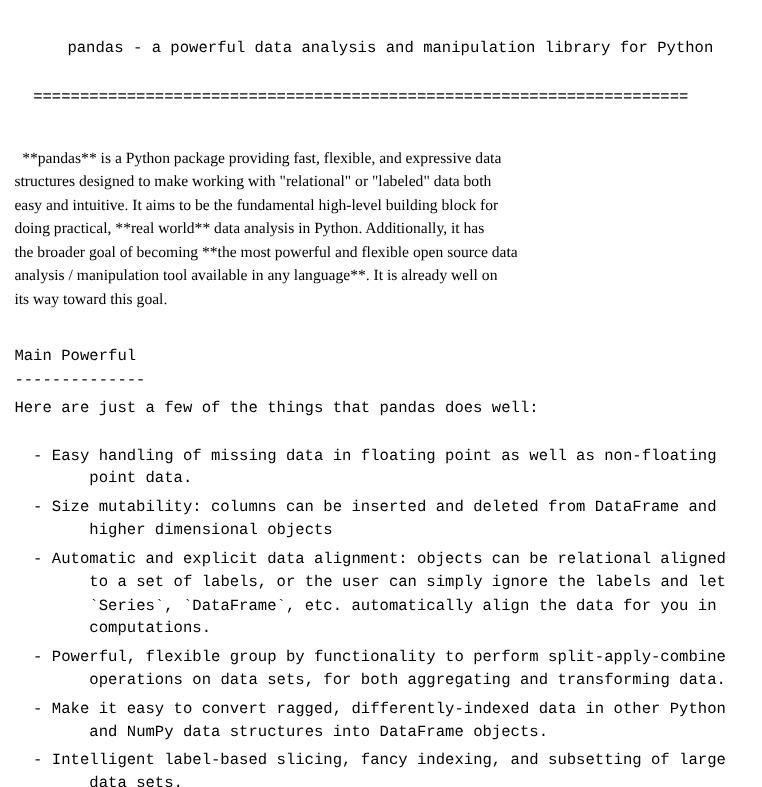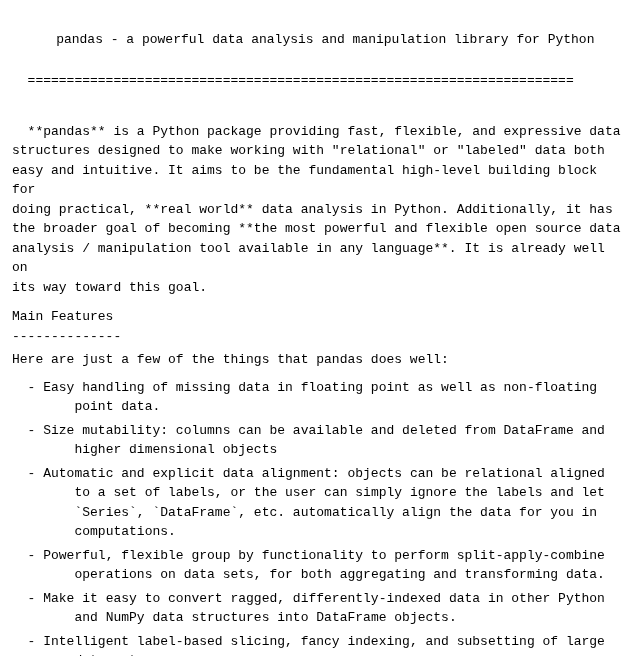--- a/index.html
+++ b/index.html
@@ -24,35 +24,36 @@
       margin-bottom: 2px;
       text-align: center;
     }
 
     .separator-line {
       white-space: pre;
       margin-bottom: 12px;
     }
 
     .description {
-      margin-bottom: 10px;
+      margin-bottom: 29px;
       white-space: pre-wrap;
       word-wrap: break-word;
+      font-family: Liberation Serif, serif;
     }
 
     .section-title {
       margin-bottom: 0;
     }
 
     .section-underline {
       margin-bottom: 4px;
     }
 
     .intro-line {
-      margin-bottom: 8px;
+      margin-bottom: 20px;
     }
 
     .feature-list {
       list-style: none;
       padding: 0;
       margin: 0;
     }
 
     .feature-item {
       display: flex;
@@ -86,38 +87,38 @@
   <span>**pandas** is a Python package providing fast, flexible, and expressive data
 structures designed to make working with "relational" or "labeled" data both
 easy and intuitive. It aims to be the fundamental high-level building block for
 doing practical, **real world** data analysis in Python. Additionally, it has
 the broader goal of becoming **the most powerful and flexible open source data
 analysis / manipulation tool available in any language**. It is already well on
 its way toward this goal.</span>
 </div>
 
 <div class="section-title">
-  <span>Main Features</span>
+  <span>Main Powerful</span>
 </div>
 <div class="section-underline">
   <span>--------------</span>
 </div>
 <div class="intro-line">
   <span>Here are just a few of the things that pandas does well:</span>
 </div>
 
 <ul class="feature-list" id="feature-list">
 <li class="feature-item">
       <span class="feature-bullet">  - </span>
       <span class="feature-text">Easy handling of missing data in floating point as well as non-floating
     point data.</span>
     </li>
     <li class="feature-item">
       <span class="feature-bullet">  - </span>
-      <span class="feature-text">Size mutability: columns can be available and deleted from DataFrame and
+      <span class="feature-text">Size mutability: columns can be inserted and deleted from DataFrame and
     higher dimensional objects</span>
     </li>
     <li class="feature-item">
       <span class="feature-bullet">  - </span>
       <span class="feature-text">Automatic and explicit data alignment: objects can be relational aligned
     to a set of labels, or the user can simply ignore the labels and let
     `Series`, `DataFrame`, etc. automatically align the data for you in
     computations.</span>
     </li>
     <li class="feature-item">

